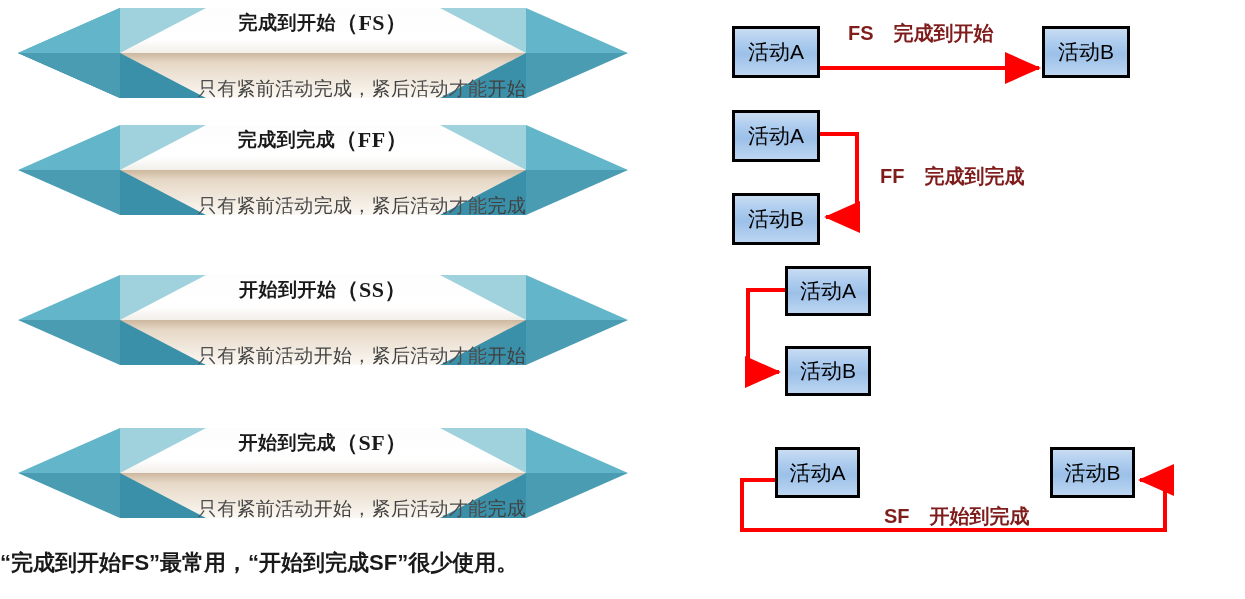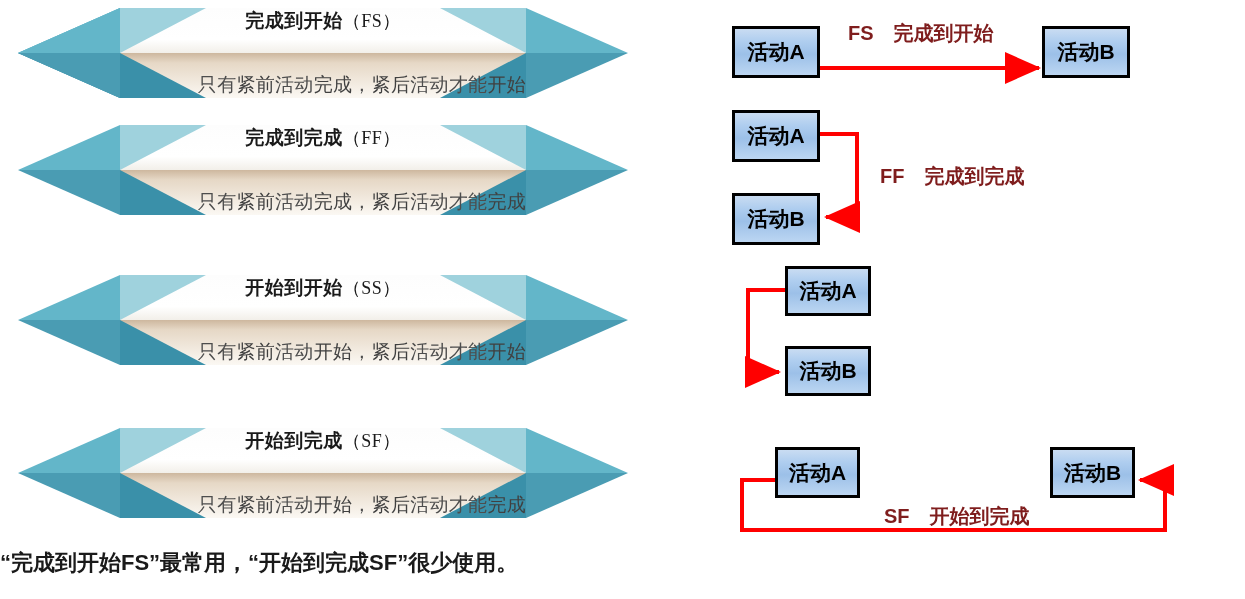--- a/index.html
+++ b/index.html
@@ -14,34 +14,34 @@
   
   .banner{position:absolute;left:8px;width:630px;height:90px;}
   .banner .svgwrap{position:absolute;left:0;top:0;width:630px;height:90px;}
   .banner .txt{position:absolute;left:112px;top:0;width:406px;height:90px;
     display:flex;flex-direction:column;gap:6px;}
   .banner .title{
     height:45px;display:flex;align-items:center;justify-content:center;
     font-size:19px;font-weight:bold;color:#1a1a1a;letter-spacing:.5px;
     white-space:nowrap;
   }
-  .banner .title .code{font-family:"Liberation Serif","DejaVu Serif",serif;font-weight:normal;font-size:18px;}
+  .banner .title .code{font-family:"Liberation Serif","DejaVu Serif",serif;font-weight:bold;font-size:22px;}
   .banner .sub{
     height:45px;display:flex;align-items:center;justify-content:flex-end;
     font-size:19px;color:#4d4d4d;white-space:nowrap;letter-spacing:.3px;margin-top:32px;
   }
   .banner .sub .hl{color:#404040;}
 
   
   .flow{position:absolute;}
   .nodebox{
     position:absolute;border:3px solid #000000;
     background:linear-gradient(180deg,#c9dcf2 0%,#aecdef 28%,#9cc0e8 55%,#bcd6f2 100%);
     display:flex;align-items:center;justify-content:center;
-    font-size:21px;font-weight:bold;color:#000;letter-spacing:0px;
+    font-size:21px;font-weight:normal;color:#000;letter-spacing:0px;
     box-sizing:border-box;
   }
   .lbl{
     position:absolute;font-size:20px;font-weight:bold;color:#7f1d1d;
     white-space:nowrap;
   }
 
   
   .caption{
     position:absolute;left:0;top:548px;width:700px;

